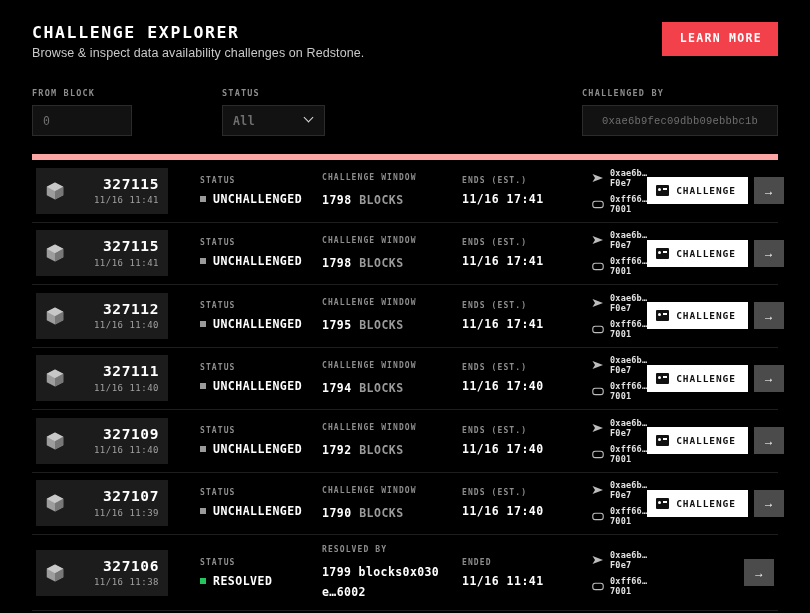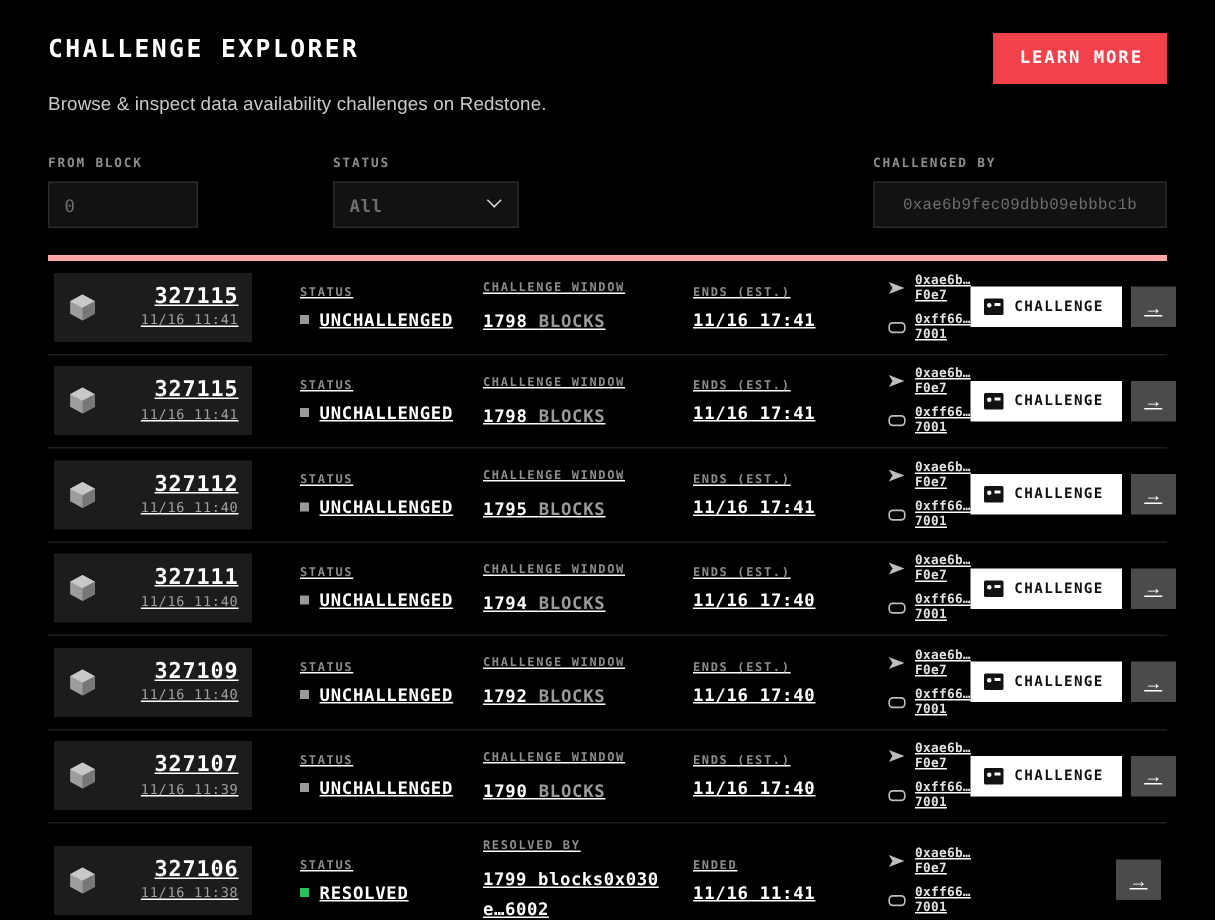--- a/index.html
+++ b/index.html
@@ -32,21 +32,21 @@
   .title-block { padding-top: 2px; }
   .page-title {
     font-family: "DejaVu Sans Mono", monospace;
     font-size: 16.5px;
     font-weight: bold;
     letter-spacing: 1.6px;
     color: #ffffff;
     line-height: 1.1;
   }
   .page-subtitle {
-    margin-top: 20px;
+    margin-top: 4px;
     font-family: "Liberation Sans", sans-serif;
     font-size: 12.5px;
     color: #c9c9c9;
     letter-spacing: 0.1px;
   }
   .learn-more {
     background: #f34churn;
     background: #f3414b;
     color: #ffffff;
     border: none;
@@ -85,21 +85,21 @@
     font-size: 11.5px;
     padding: 0 10px;
     outline: none;
     letter-spacing: 0.4px;
   }
   .field input::placeholder { color: #6f6f6f; }
   .f-from { width: 100px; }
   .f-to   { width: 100px; margin-left: 10px; }
   .f-status { margin-left: 90px; }
   .select-box {
-    width: 124px;
+    width: 103px;
     display: flex;
     align-items: center;
     justify-content: space-between;
     color: #ffffff;
     font-weight: bold;
     font-size: 13px;
     background: #141414;
     border: 1px solid #3a3a3a;
     cursor: pointer;
   }
@@ -125,22 +125,21 @@
     width: 196px;
     text-align: center;
     font-size: 10.5px;
     letter-spacing: 0.2px;
     font-family: Liberation Mono, monospace;
   }
 
   
   .list {
     margin-top: 18px;
-    border-top: 4px solid #fca5a5;
-    text-decoration: underline;
+    border-top: 6px solid #fca5a5;
   }
   .row {
     display: flex;
     align-items: center;
     height: 62.5px;
     border-bottom: 1px solid #1e1e1e;
     position: relative;
   }
   .row.resolved { height: 76px; align-items: center; }
 

